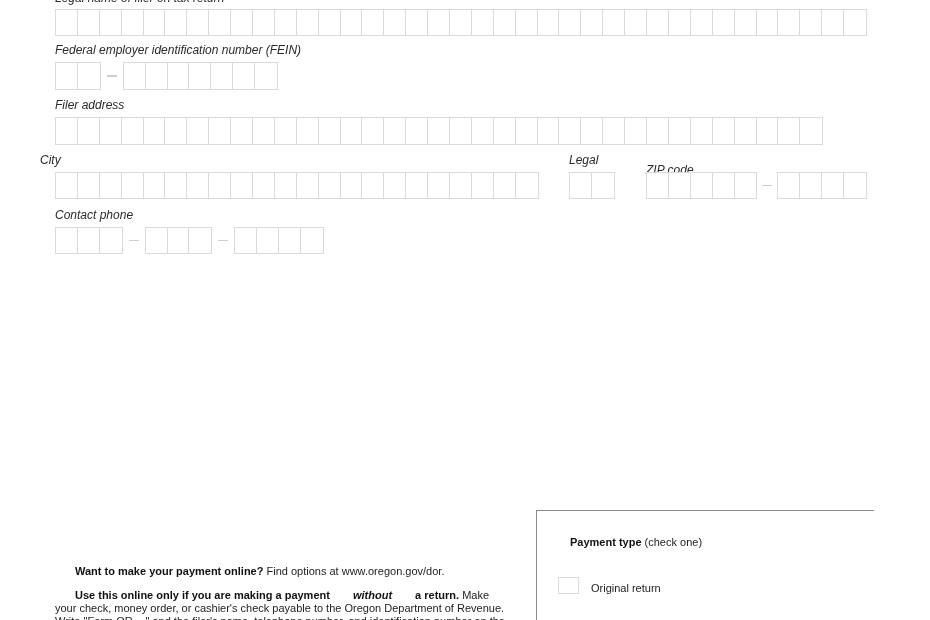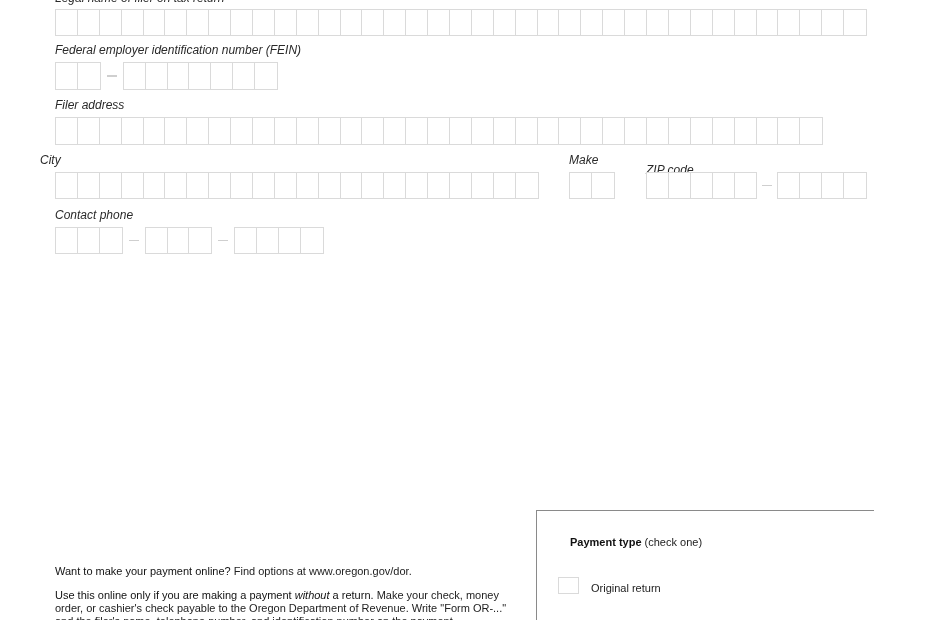--- a/index.html
+++ b/index.html
@@ -39,21 +39,21 @@
   }
 
   .para {
     position: absolute;
     left: 55px;
     width: 455px;
     font-size: 11px;
     line-height: 13px;
     color: #222;
   }
-  .para b { font-weight: normal; color: #111; }
+  .para b { font-weight: bold; color: #111; margin-left: 20px; }
 
   .payment-box {
     position: absolute;
     left: 536px;
     top: 510px;
     width: 338px;
     height: 130px;
     border-top: 1.2px solid #8a8a8a;
     border-left: 1.2px solid #8a8a8a;
   }
@@ -213,21 +213,21 @@
       <div class="cell"></div>
       <div class="cell"></div>
       <div class="cell"></div>
       <div class="cell"></div>
       <div class="cell"></div>
       <div class="cell"></div>
       <div class="cell"></div>
     </div>
 </div>
 
-<div class="lbl" style="left:569px; top:155px;">Make</div>
+<div class="lbl" style="left:569px; top:155px;">Legal</div>
 <div class="boxrow" style="left:569px; top:172px; height:27px;">
   <div class="group" style="height:27px;">
       <div class="cell"></div>
       <div class="cell"></div>
     </div>
 </div>
 
 <div class="lbl" style="left:646px; top:165px;">ZIP code</div>
 <div class="boxrow" style="left:646px; top:172px; height:27px;">
   <div class="group" style="height:27px;">

